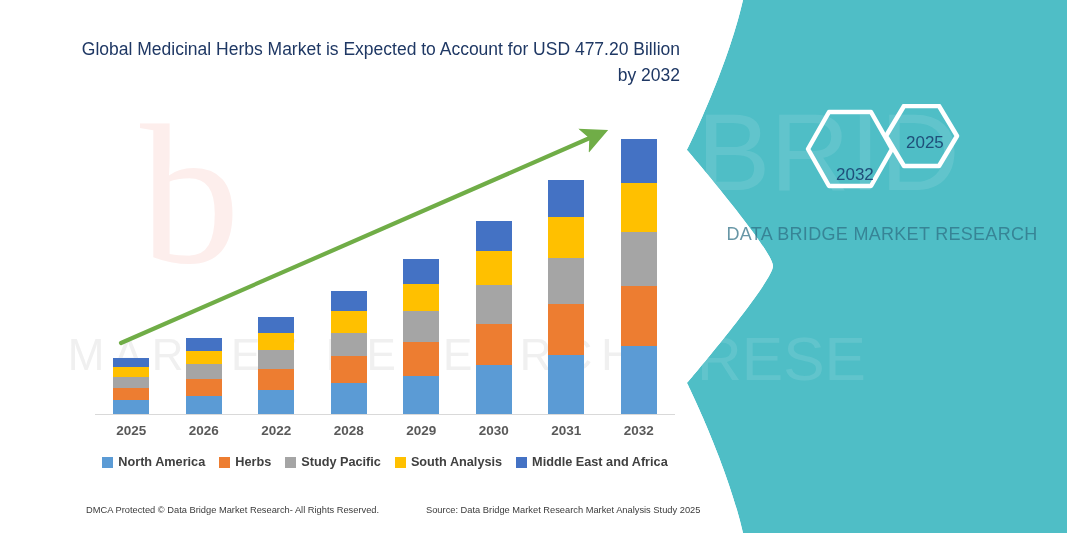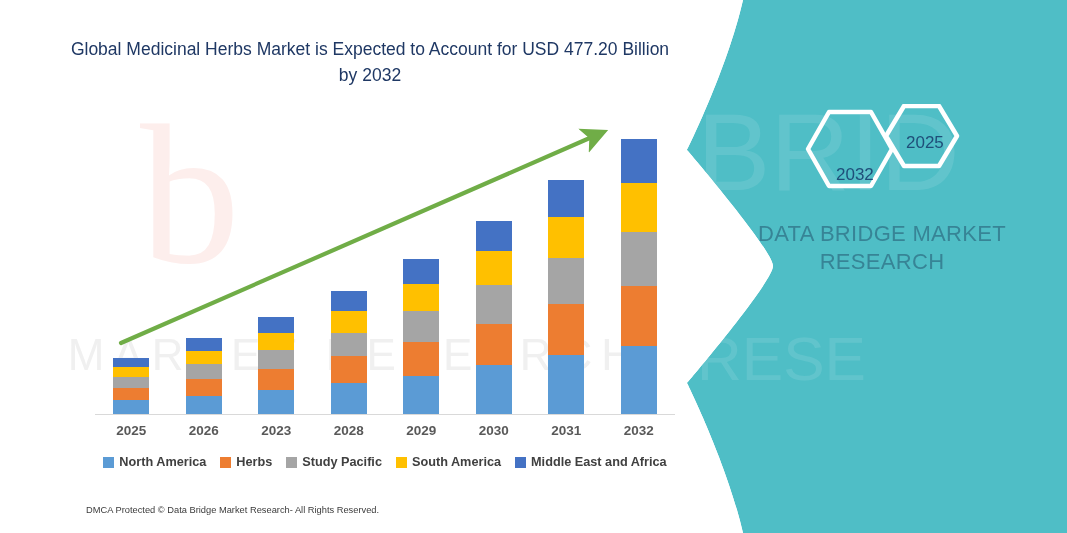--- a/index.html
+++ b/index.html
@@ -22,38 +22,38 @@
   }
   .panel-title{
     position:absolute;top:8px;left:48px;width:320px;
     text-align:center;color:#ffffff;
     font-size:16.5px;line-height:24px;font-weight:400;
     letter-spacing:.1px;
     z-index:4;
   }
   .watermark-panel{
     position:absolute;top:220px;left:30px;width:330px;text-align:center;
-    color:#2e6f84;opacity:.72;font-size:22px;line-height:28px;
+    color:#2e6f84;opacity:.72;font-size:18px;line-height:28px;
     z-index:4;letter-spacing:.3px;
   }
 
   
   .hexwrap{position:absolute;top:104px;left:100px;width:230px;height:110px;z-index:5;}
   .hex-label{
     position:absolute;color:#1F4E79;font-size:17px;font-weight:400;
     z-index:6;
   }
   .hex-2025{left:119px;top:29px;}
   .hex-2032{left:49px;top:61px;}
 
   
   .left{position:absolute;top:0;left:0;width:710px;height:533px;z-index:2;}
 
   .main-title{
-    position:absolute;top:36px;left:60px;width:620px;text-align:center;
+    position:absolute;top:36px;left:60px;width:620px;text-align:right;
     color:#1F3864;font-size:17.5px;line-height:26px;font-weight:400;
   }
 
   
   .wm-text{
     position:absolute;left:0;top:0;width:100%;text-align:center;
     color:#f0f0f0;font-weight:400;pointer-events:none;user-select:none;
     z-index:1;
   }
   .wm-data{top:100px;font-size:72px;letter-spacing:10px;}
@@ -186,21 +186,21 @@
         <marker id="ah" markerWidth="7" markerHeight="7" refX="2.2" refY="3.5" orient="auto">
           <path d="M0,0.4 L6.4,3.5 L0,6.6 L1.5,3.5 Z" fill="#70AD47"></path>
         </marker>
       </defs>
       <line x1="26" y1="233" x2="497" y2="27" stroke="#70AD47" stroke-width="4.2" marker-end="url(#ah)" stroke-linecap="round"></line>
     </svg>
 
     <div class="xlabels" id="xlabels">
         <div class="xlabel">2025</div>
         <div class="xlabel">2026</div>
-        <div class="xlabel">2023</div>
+        <div class="xlabel">2022</div>
         <div class="xlabel">2028</div>
         <div class="xlabel">2029</div>
         <div class="xlabel">2030</div>
         <div class="xlabel">2031</div>
         <div class="xlabel">2032</div>
       </div>
 
     <div class="legend" id="legend">
         <div class="lg-item">
           <span class="lg-swatch" style="background: rgb(91, 155, 213);"></span>
@@ -209,30 +209,31 @@
         <div class="lg-item">
           <span class="lg-swatch" style="background: rgb(237, 125, 49);"></span>
           <span class="lg-text">Herbs</span>
         </div>
         <div class="lg-item">
           <span class="lg-swatch" style="background: rgb(165, 165, 165);"></span>
           <span class="lg-text">Study Pacific</span>
         </div>
         <div class="lg-item">
           <span class="lg-swatch" style="background: rgb(255, 192, 0);"></span>
-          <span class="lg-text">South America</span>
+          <span class="lg-text">South Analysis</span>
         </div>
         <div class="lg-item">
           <span class="lg-swatch" style="background: rgb(68, 114, 196);"></span>
           <span class="lg-text">Middle East and Africa</span>
         </div>
       </div>
 
     <div class="footer">
       <div class="foot-left">DMCA Protected © Data Bridge Market Research-  All Rights Reserved.</div>
+      <div class="foot-right">Source: Data Bridge Market Research  Market Analysis Study 2025</div>
     </div>
   </div>
 
   <div class="teal-panel">
     <svg class="teal-clip" viewBox="0 0 380 533" preserveAspectRatio="none">
       <path d="M0,0 L56,0 C40,70 0,150 0,150 C0,150 86,250 86,266
                C86,282 0,383 0,383 C0,383 40,463 56,533 L0,533 Z" fill="#ffffff"></path>
       <path d="M56,0 C40,70 0,150 0,150 C0,150 86,250 86,266
                C86,282 0,383 0,383 C0,383 40,463 56,533 L0,533 L0,0 Z" fill="#ffffff"></path>
     </svg>

